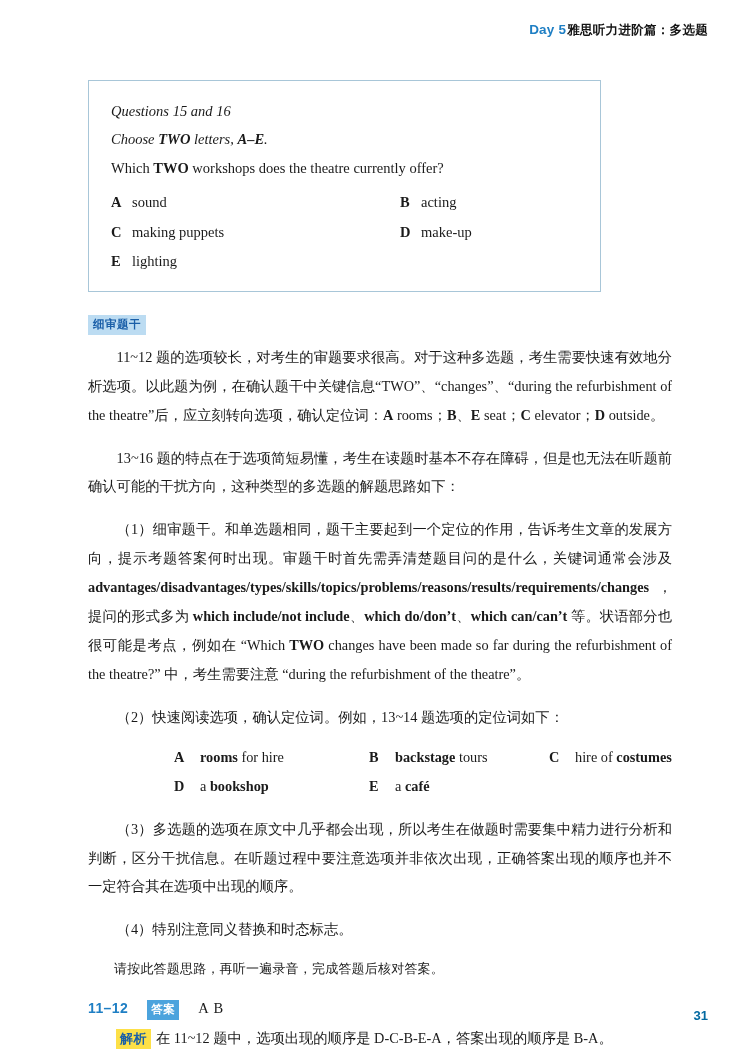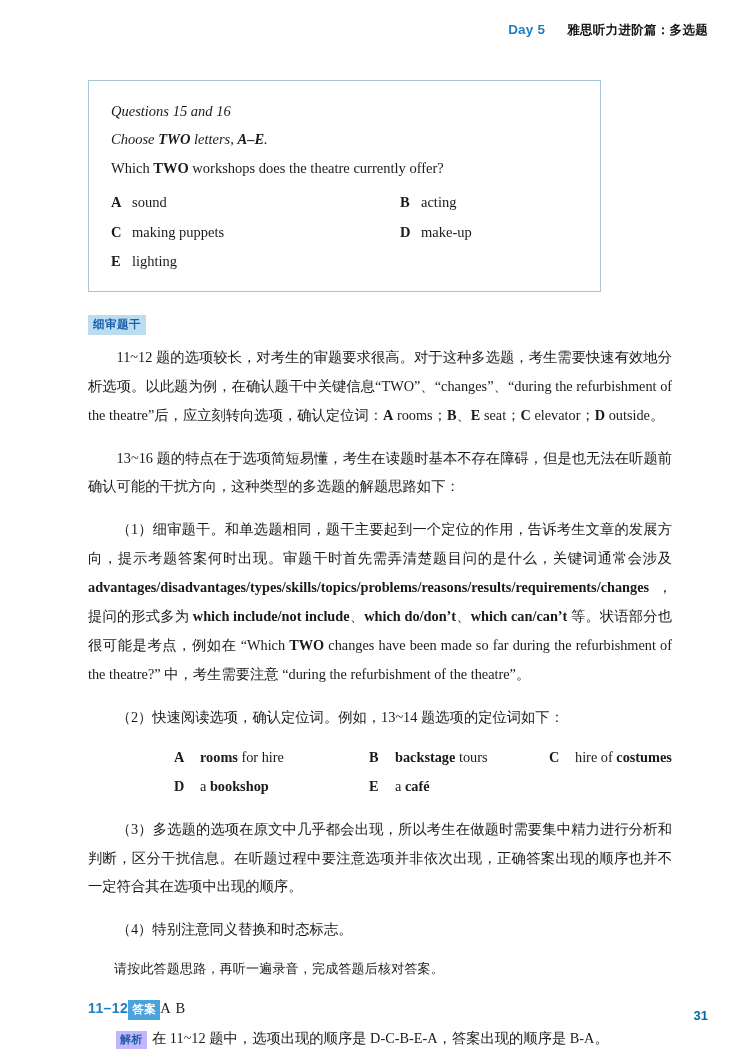--- a/index.html
+++ b/index.html
@@ -16,21 +16,21 @@
     overflow: hidden;
   }
 
   
   .page-header {
     position: absolute;
     top: 22px;
     right: 42px;
     display: flex;
     align-items: baseline;
-    gap: 22px;
+    gap: 1px;
     white-space: nowrap;
   }
   .hdr-day {
     font-family: "Liberation Sans", sans-serif;
     font-size: 13.5px;
     font-weight: bold;
     color: #1f7fc4;
     letter-spacing: 0.2px;
   }
   .hdr-title {
@@ -142,21 +142,21 @@
     font-weight: normal;
     letter-spacing: 0.2px;
     margin: 16px 0 22px 0;
     text-indent: 2em;
   }
 
   
   .answer-head {
     display: flex;
     align-items: baseline;
-    gap: 0;
+    gap: 19px;
     margin-bottom: 4px;
   }
   .ans-num {
     font-family: "Liberation Sans", sans-serif;
     font-size: 14px;
     font-weight: bold;
     color: #1f7fc4;
     letter-spacing: 0.4px;
   }
   .ans-badge {
@@ -175,24 +175,24 @@
   }
 
   .explain-line {
     font-size: 14.3px;
     line-height: 2.02;
     text-align: justify;
     padding-left: 28px;
     margin: 0 0 3px 0;
   }
   .explain-badge {
-    background: #c4b5fd;
+    background: #fde047;
     color: #1a5fa8;
     font-family: "DejaVu Sans", sans-serif;
-    font-size: 11px;
+    font-size: 13px;
     font-weight: bold;
     padding: 2px 4px 3px 4px;
     letter-spacing: 0.5px;
     margin-right: 5px;
   }
 
   .tail-para {
     margin-top: 14px;
   }
 

